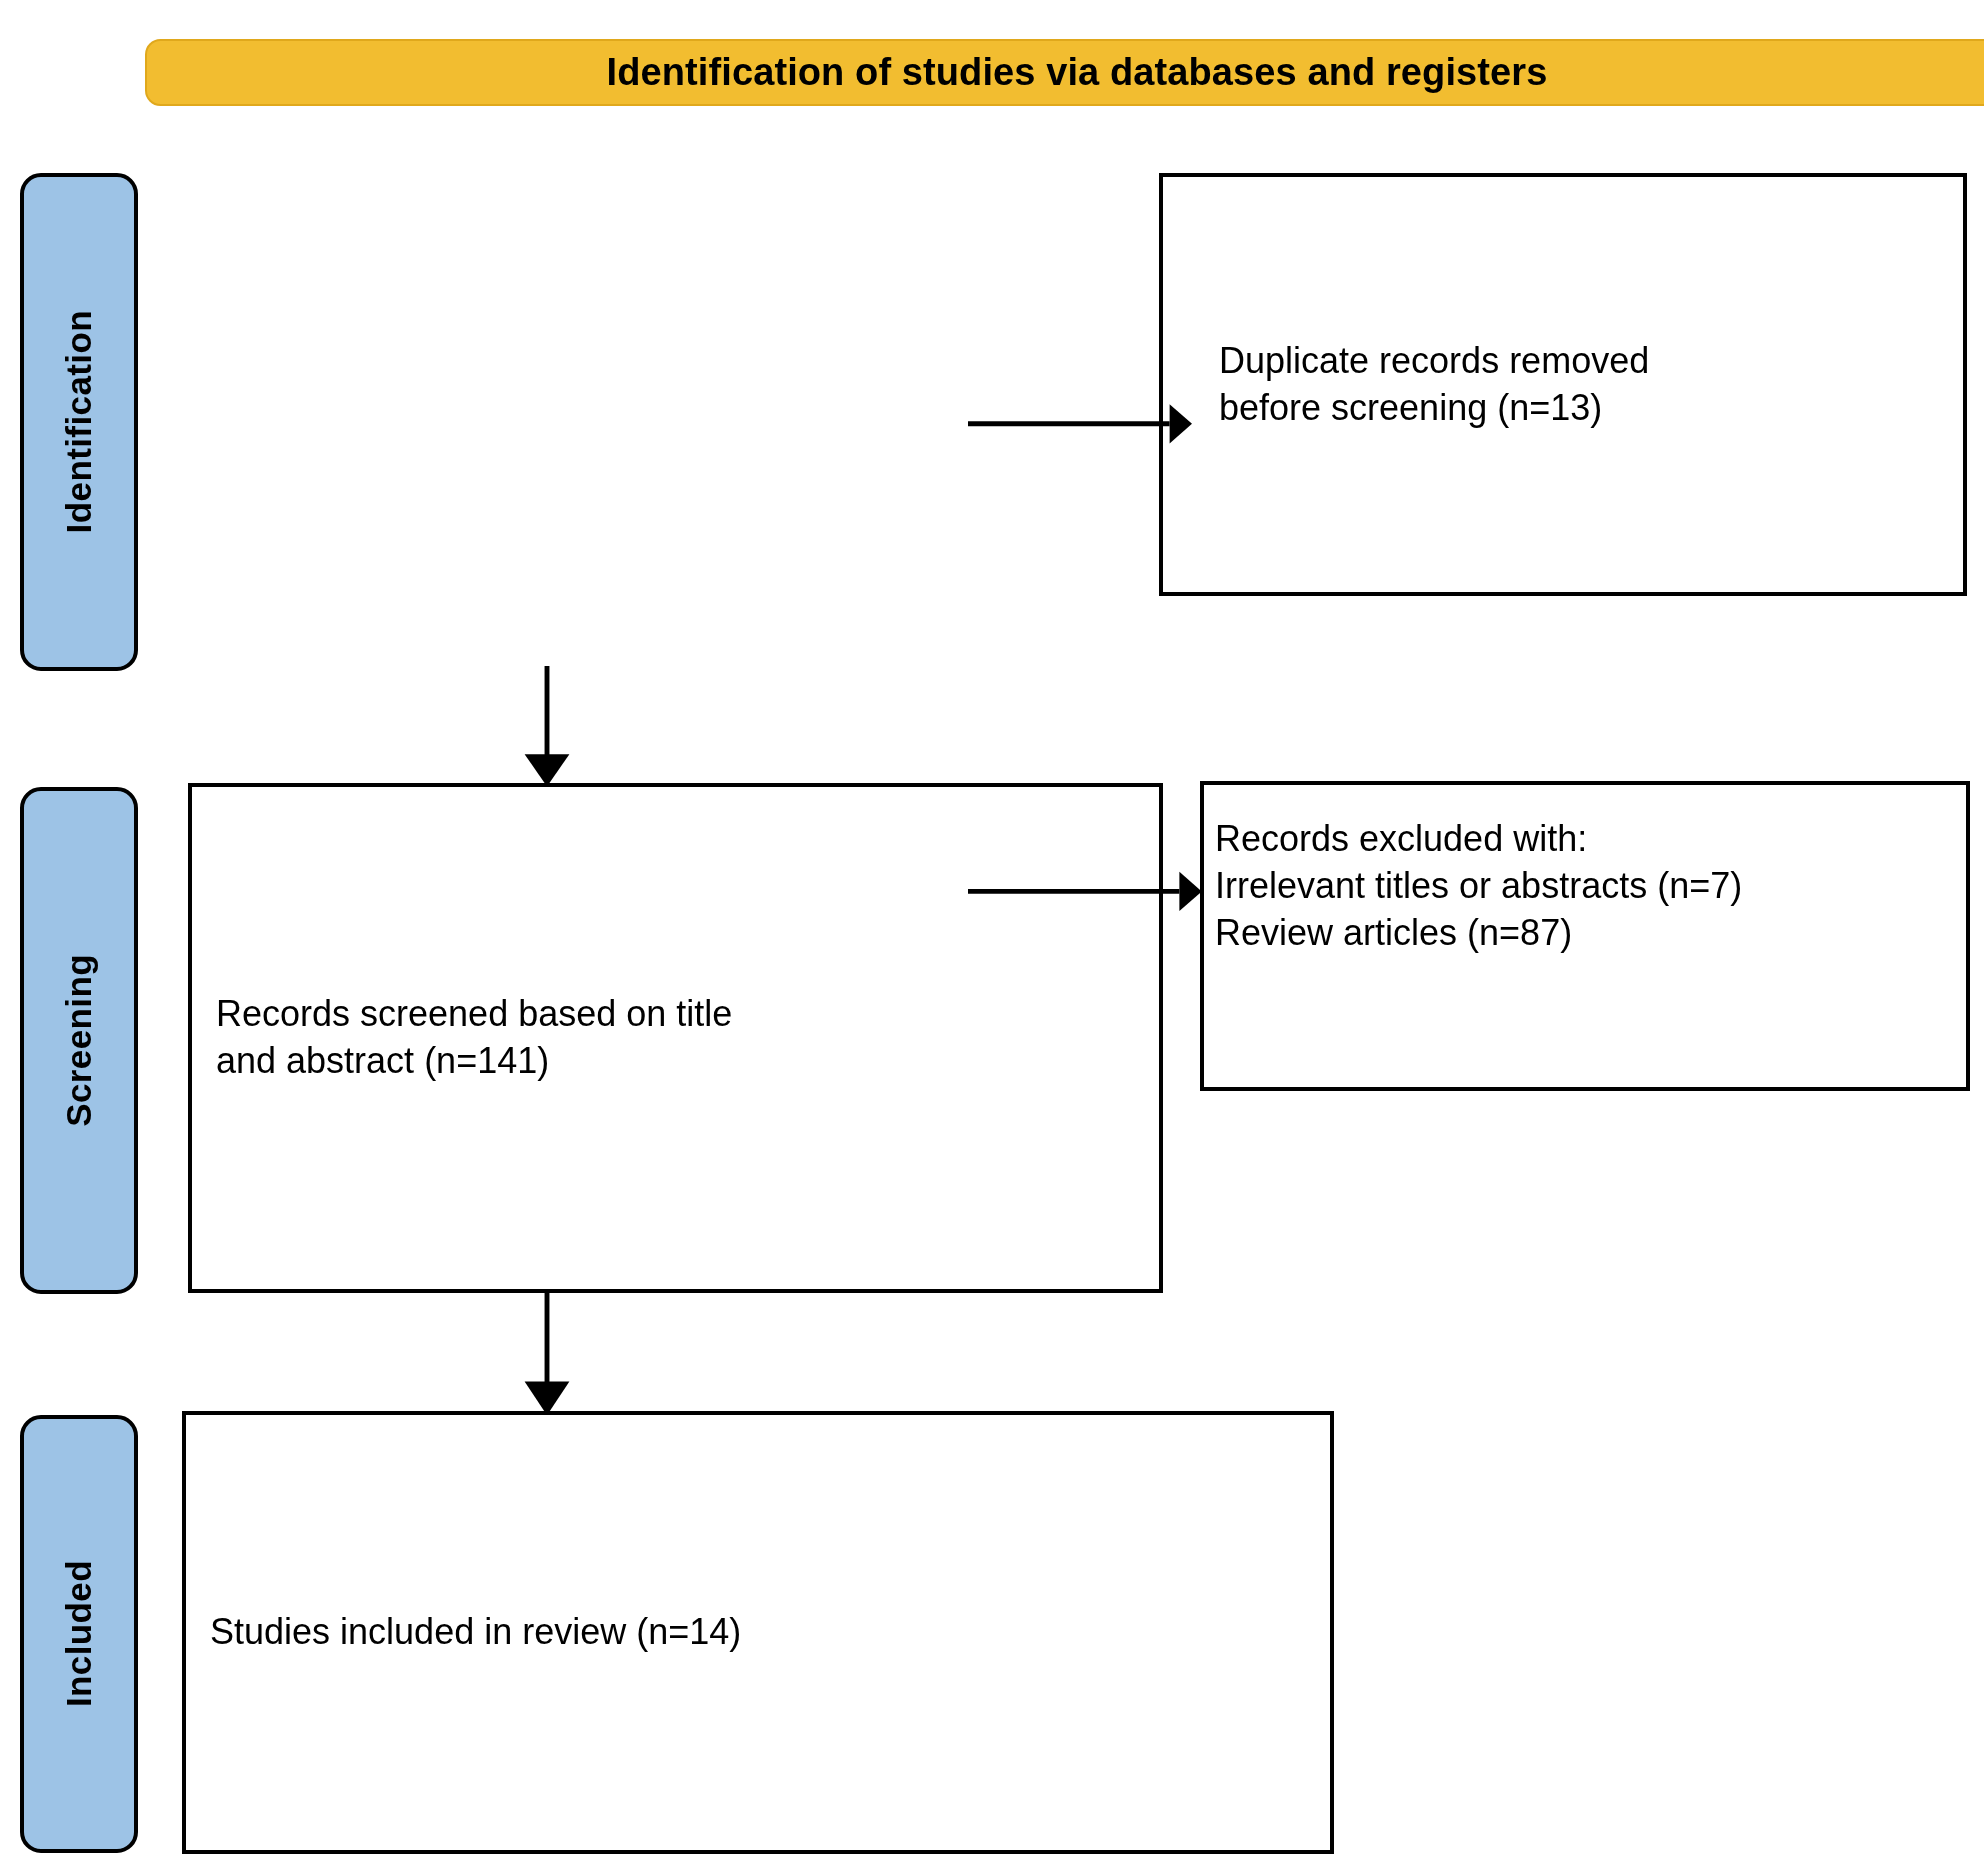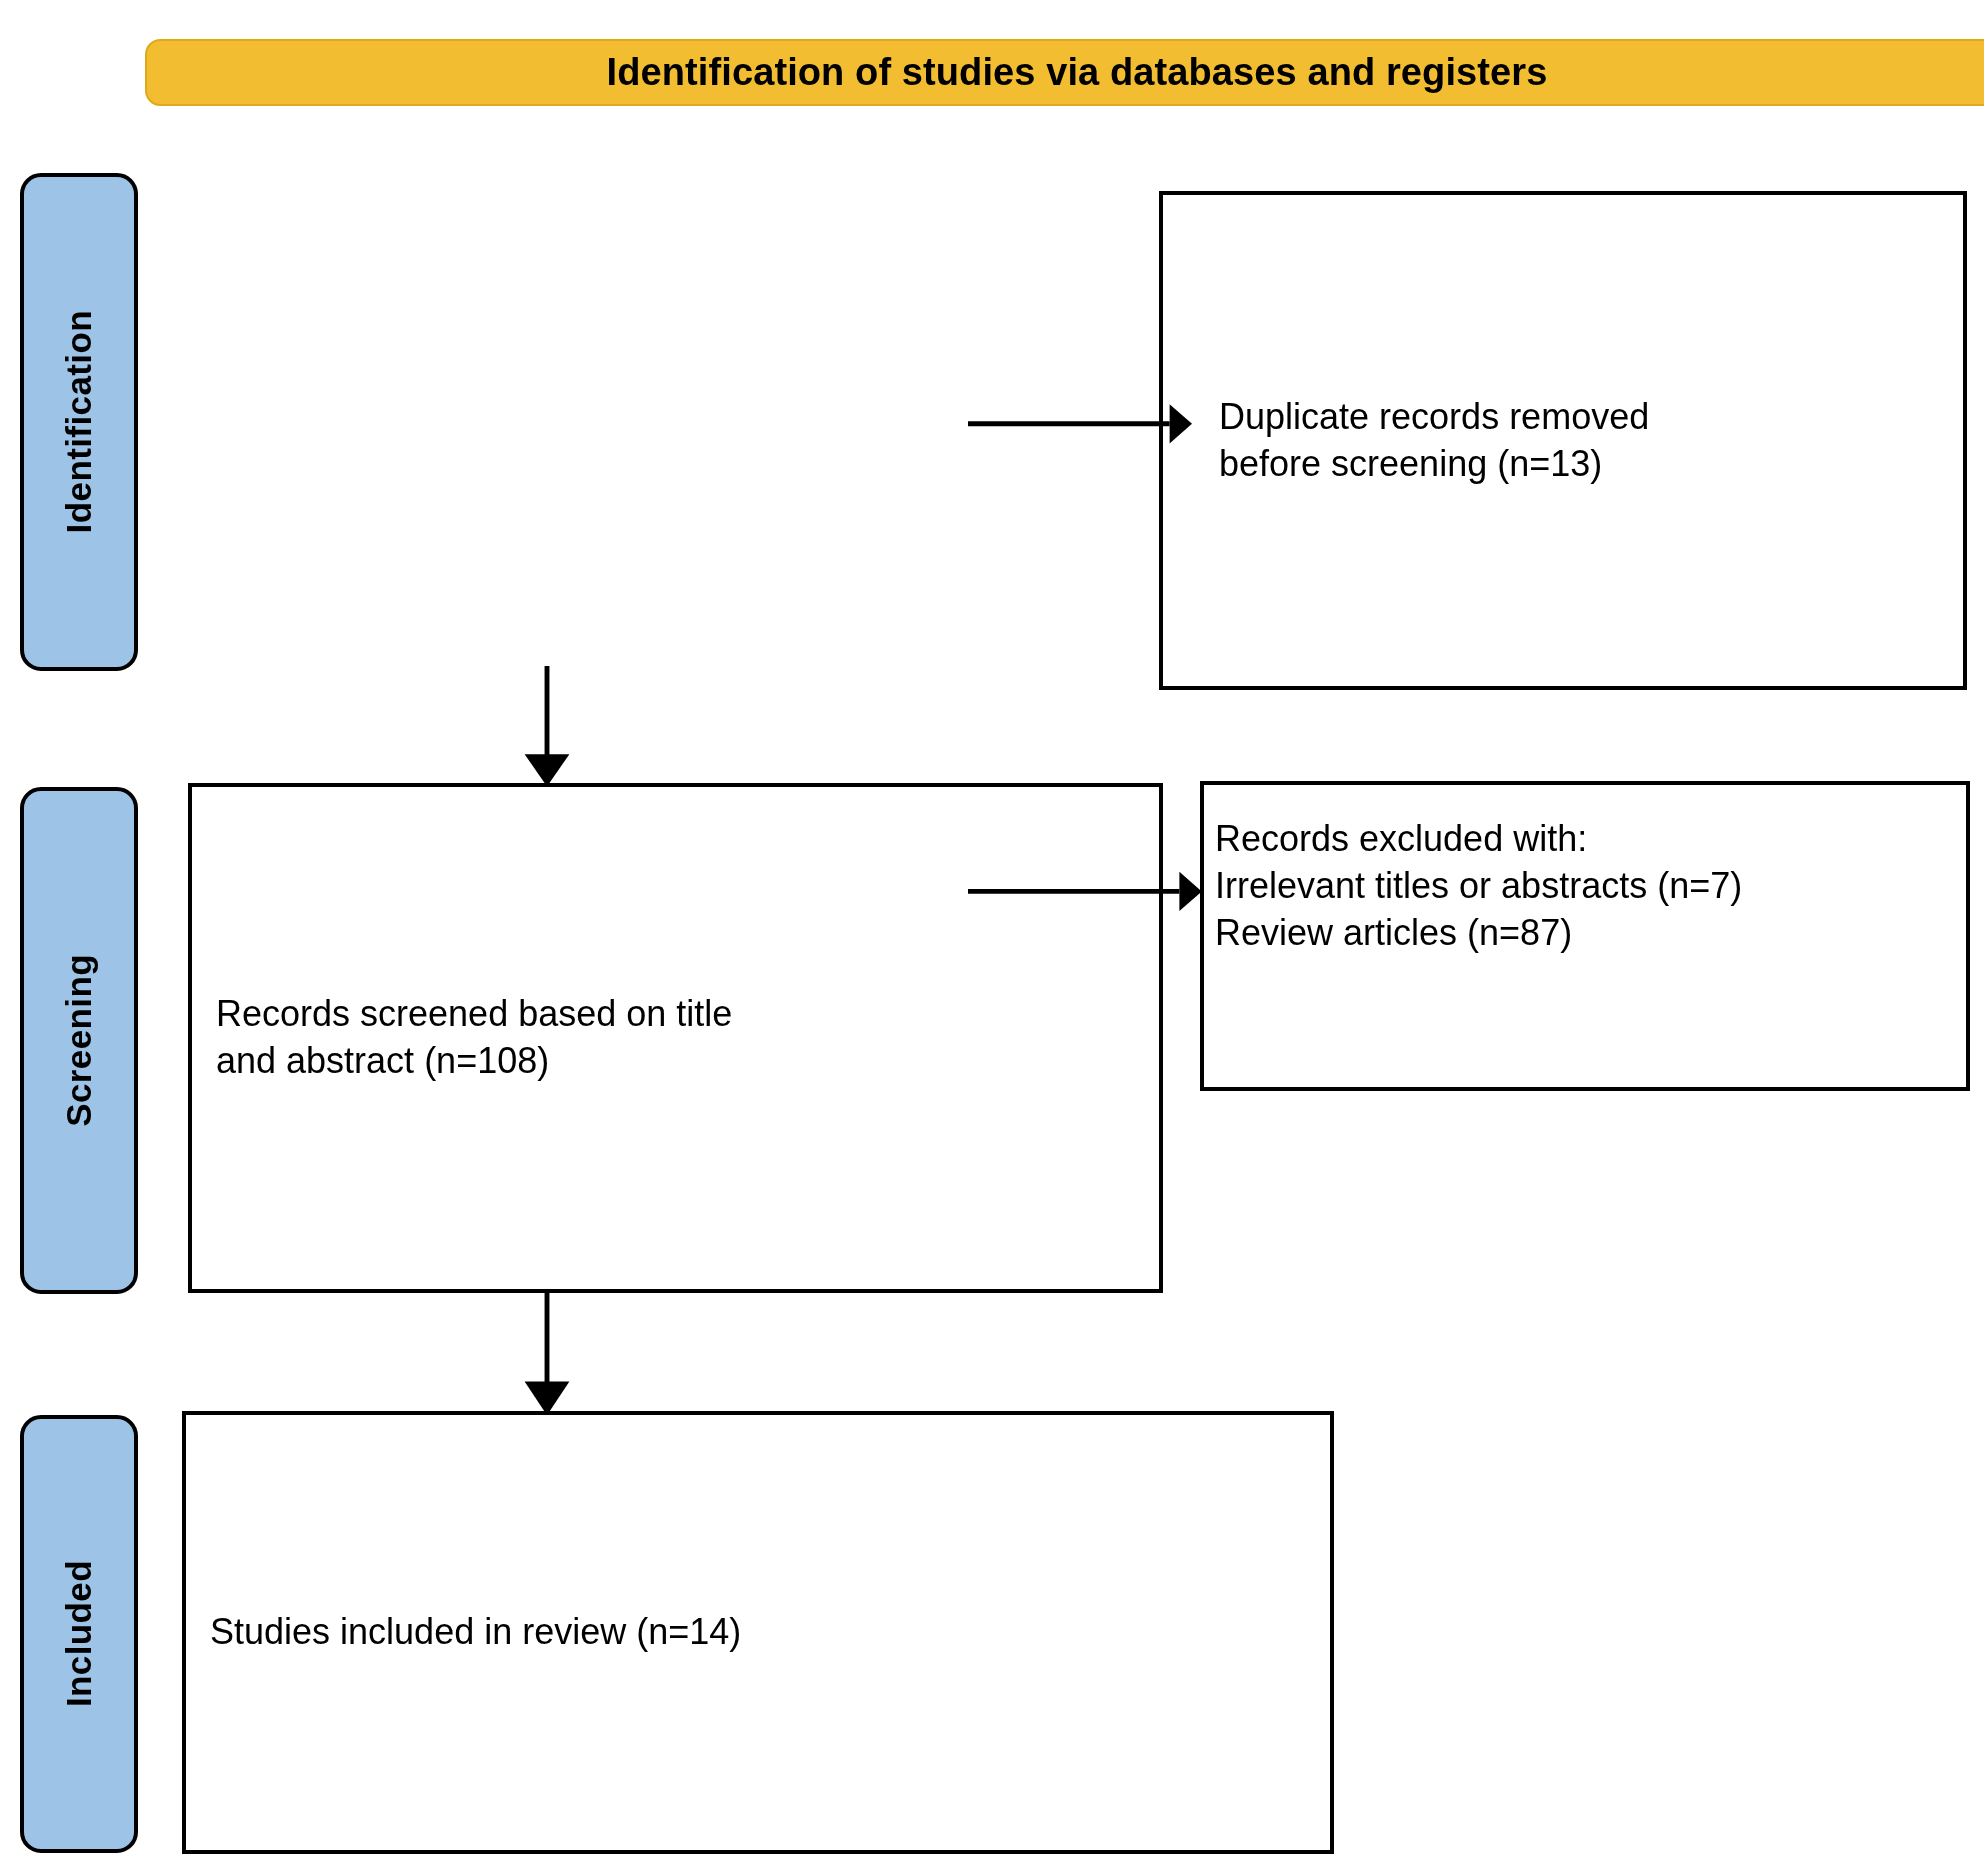--- a/index.html
+++ b/index.html
@@ -80,21 +80,21 @@
   }
   .flow-box .box-text {
     padding: 0 24px;
     font-size: 36px;
     line-height: 1.30;
     color: #000000;
     white-space: pre-line;
   }
 
   #box-identified   { left: 188px;  top: 173px;  width: 975px; height: 499px; }
-  #box-duplicates   { left: 1159px; top: 191px;  width: 808px; height: 499px; }
+  #box-duplicates   { left: 1159px; top: 173px;  width: 808px; height: 423px; }
   #box-screened     { left: 188px;  top: 783px; width: 975px; height: 510px; }
   #box-excluded     { left: 1200px; top: 781px; width: 770px; height: 310px; }
   #box-included     { left: 182px;  top: 1411px; width: 1152px; height: 443px; }
 
   #box-duplicates .box-text { padding-left: 56px; }
   #box-excluded  .box-text  { padding-left: 11px; align-self: flex-start; margin-top: 31px; }
 
   
   .arrow-svg {
     position: absolute;
@@ -135,21 +135,21 @@
   </div>
 
 
   <div class="flow-box" id="box-duplicates">
     <div class="box-text">Duplicate records removed
 before screening (n=13)</div>
   </div>
 
   <div class="flow-box" id="box-screened">
     <div class="box-text">Records screened based on title
-and abstract (n=108)</div>
+and abstract (n=141)</div>
   </div>
 
   <div class="flow-box" id="box-excluded">
     <div class="box-text">Records excluded with:
 Irrelevant titles or abstracts (n=7)
 Review articles (n=87)</div>
   </div>
 
   <div class="flow-box" id="box-included">
     <div class="box-text">Studies included in review (n=14)</div>

